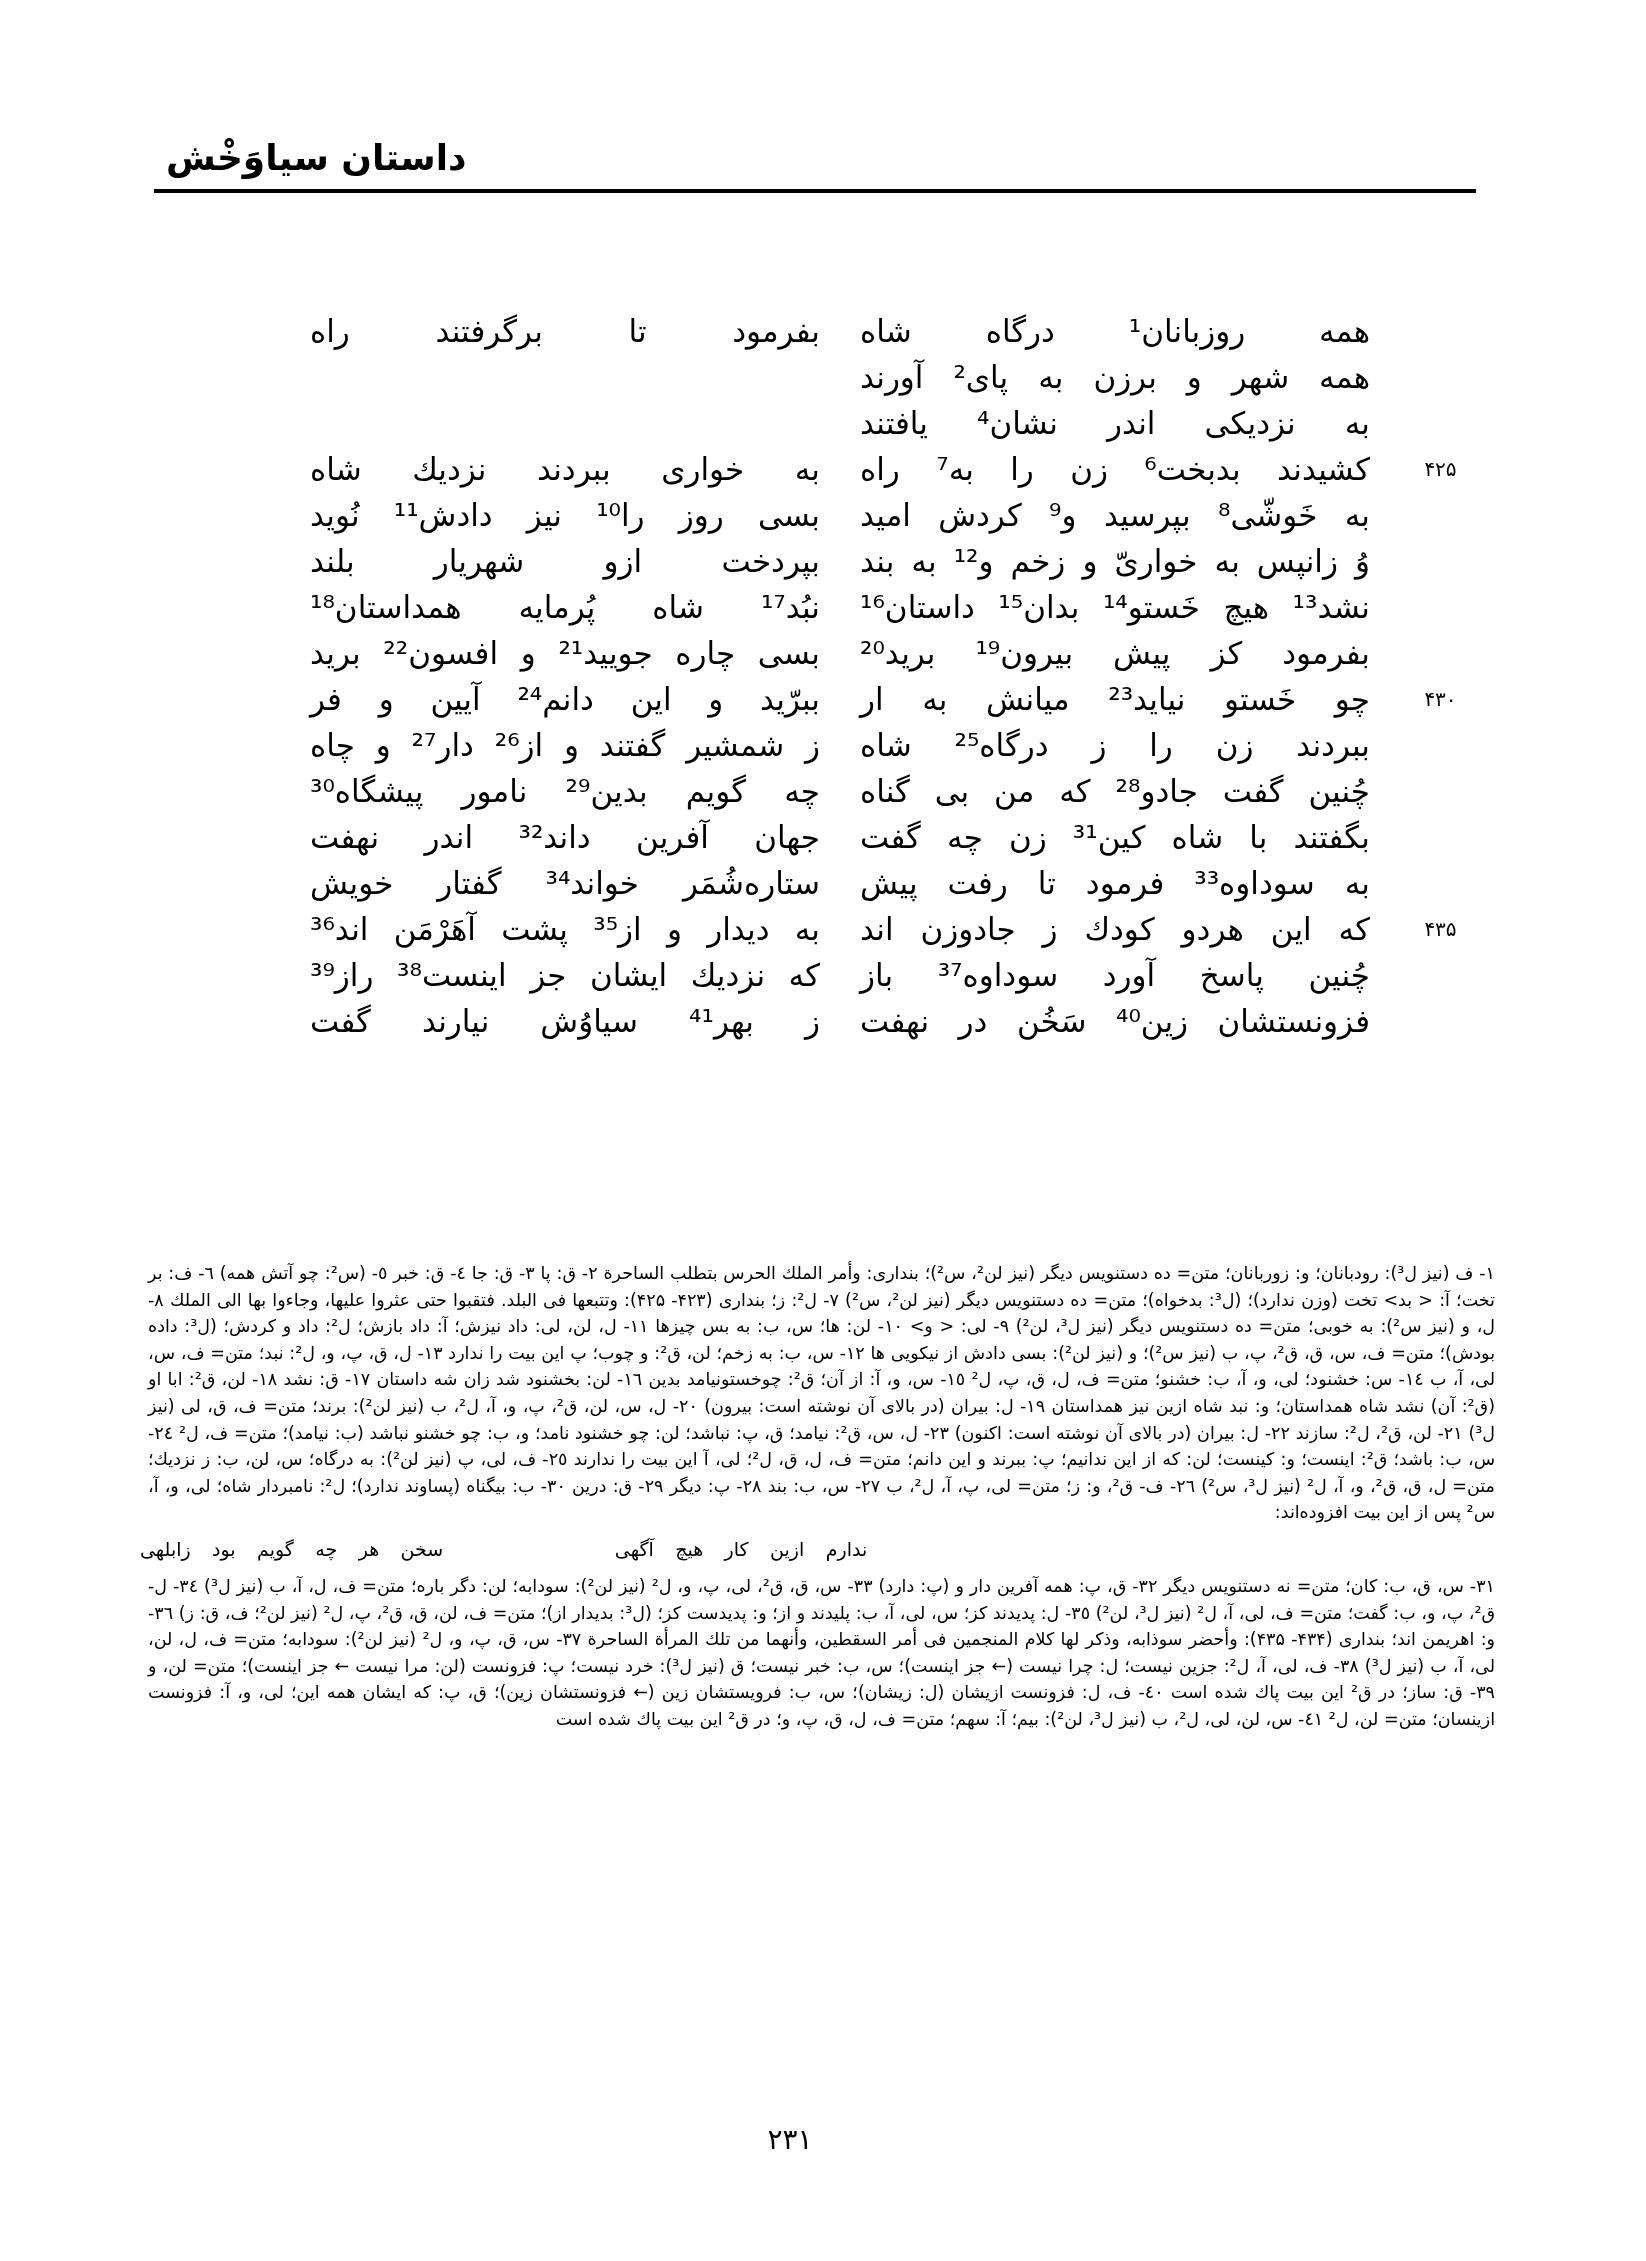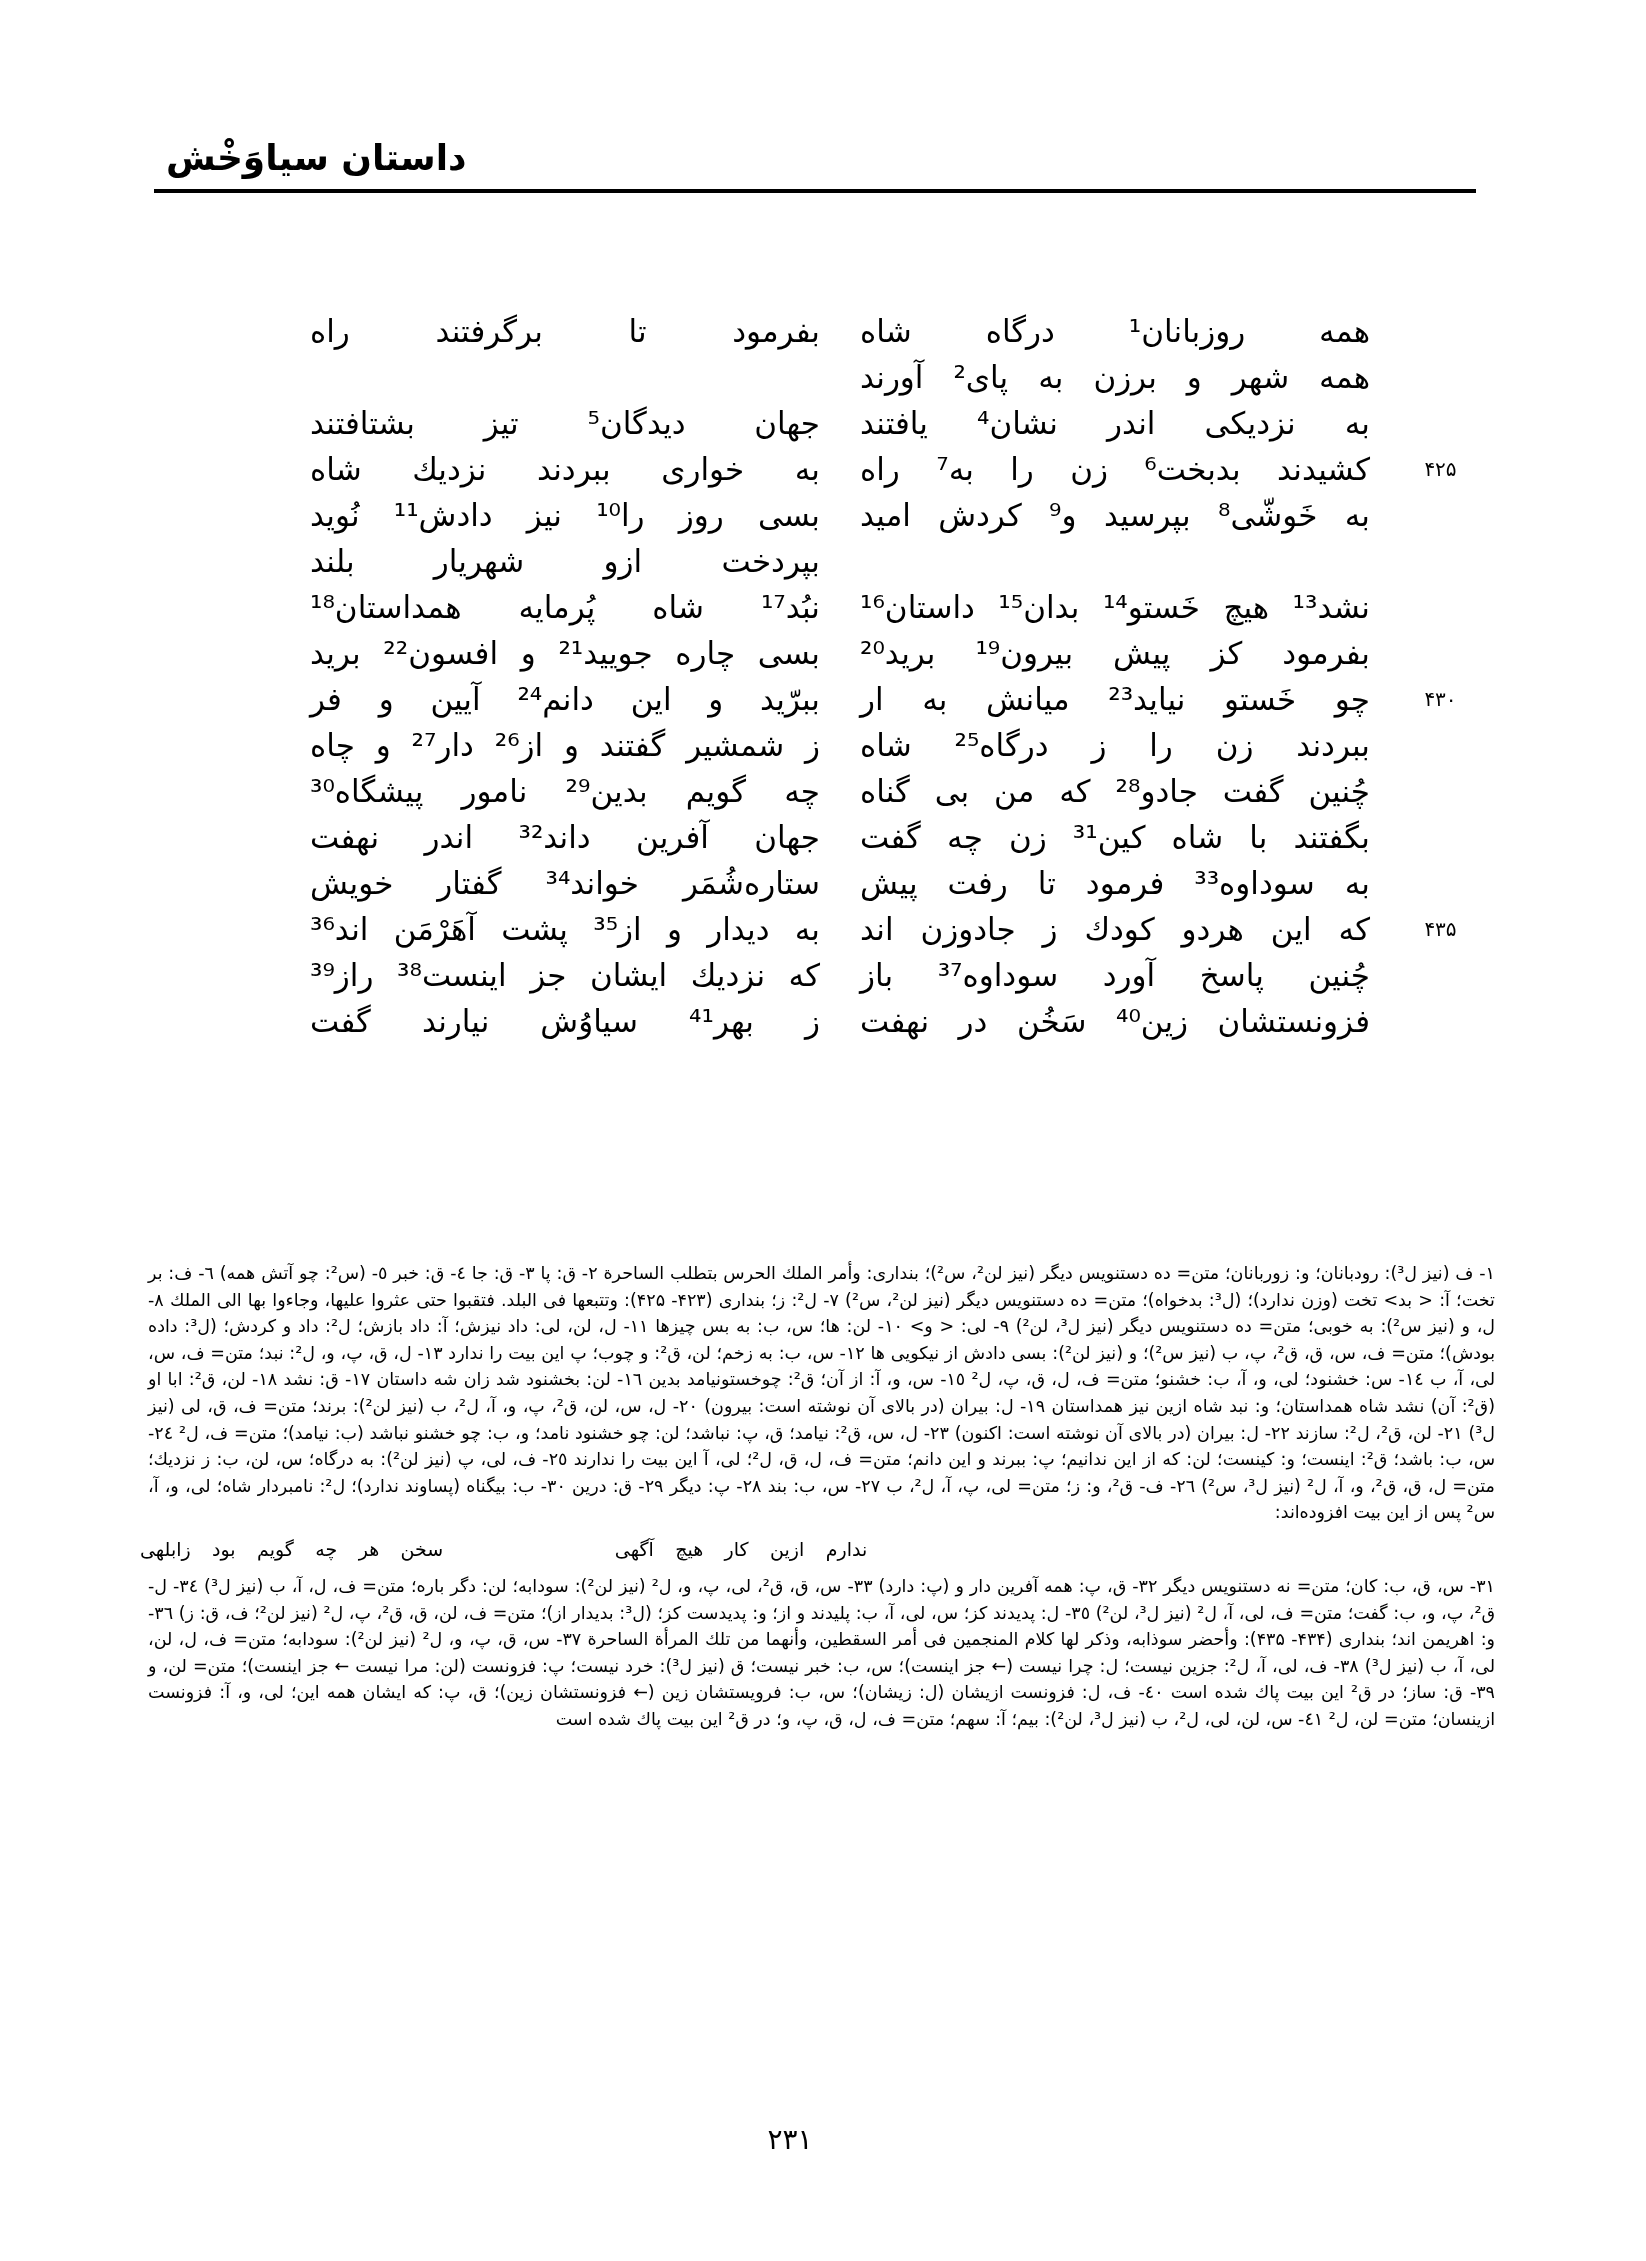--- a/index.html
+++ b/index.html
@@ -56,34 +56,34 @@
     <span class="hemi hemi-right">همه روزبانان¹ درگاه شاه</span>
     <span class="hemi hemi-left">بفرمود تا برگرفتند راه</span>
   </div>
   <div class="couplet">
     <span class="verse-num"></span>
     <span class="hemi hemi-right">همه شهر و برزن به پای² آورند</span>
   </div>
   <div class="couplet">
     <span class="verse-num"></span>
     <span class="hemi hemi-right">به نزدیکی اندر نشان⁴ یافتند</span>
-    <span class="hemi hemi-left">جهان دیدگان⁵ تیز بشتافتند</span>
   </div>
   <div class="couplet">
     <span class="verse-num">۴۲۵</span>
     <span class="hemi hemi-right">کشیدند بدبخت⁶ زن را به⁷ راه</span>
     <span class="hemi hemi-left">به خواری ببردند نزدیك شاه</span>
   </div>
   <div class="couplet">
     <span class="verse-num"></span>
     <span class="hemi hemi-right">به خَوشّی⁸ بپرسید و⁹ کردش امید</span>
     <span class="hemi hemi-left">بسی روز را¹⁰ نیز دادش¹¹ نُوید</span>
   </div>
   <div class="couplet">
     <span class="verse-num"></span>
+    <span class="hemi hemi-right">وُ زانپس به خواریّ و زخم و¹² به بند</span>
     <span class="hemi hemi-left">بپردخت ازو شهریار بلند</span>
   </div>
   <div class="couplet">
     <span class="verse-num"></span>
     <span class="hemi hemi-right">نشد¹³ هیچ خَستو¹⁴ بدان¹⁵ داستان¹⁶</span>
     <span class="hemi hemi-left">نبُد¹⁷ شاه پُرمایه همداستان¹⁸</span>
   </div>
   <div class="couplet">
     <span class="verse-num"></span>
     <span class="hemi hemi-right">بفرمود کز پیش بیرون¹⁹ برید²⁰</span>

